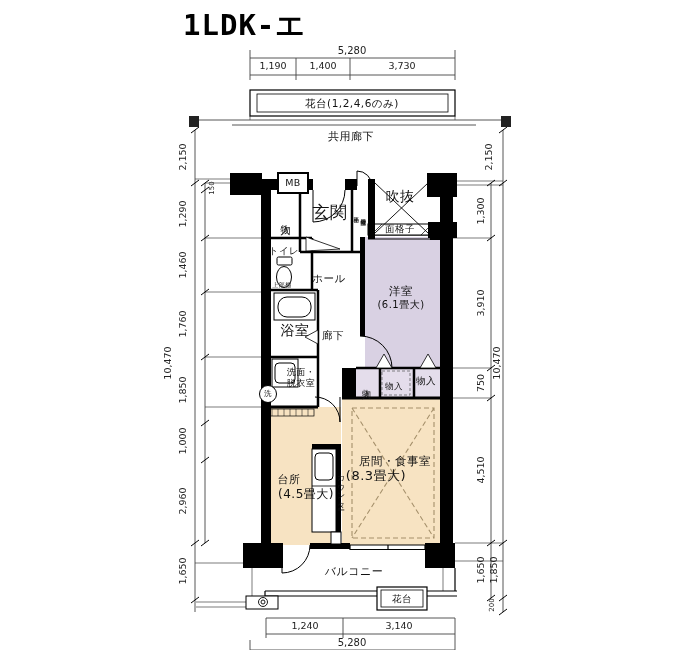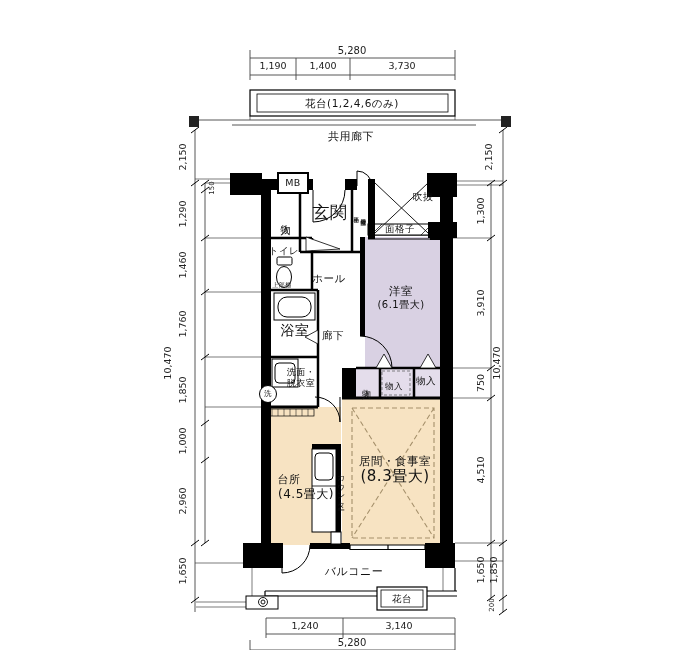--- a/index.html
+++ b/index.html
@@ -136,44 +136,45 @@
   <g fill="#fff" stroke="#000">
     <rect x="250" y="90" width="205" height="26" stroke-width="1.2"></rect>
     <rect x="257" y="94" width="191" height="18" stroke-width="0.8"></rect>
   </g>
   <g fill="#fff" stroke="#000">
     <rect x="377" y="587" width="50" height="23" stroke-width="1.2"></rect>
     <rect x="381" y="590" width="42" height="17" stroke-width="0.8"></rect>
   </g>
 </svg>
 
+<div class="title">1LDK-エ</div>
 
 <div class="lbl" style="left:351px;top:137px;font-size:11px">共用廊下</div>
 <div class="lbl" style="left:293px;top:183px;font-size:9.5px">MB</div>
 <div class="lbl vert" style="left:285px;top:217px;font-size:10px">物入</div>
 <div class="lbl" style="left:330px;top:213px;font-size:17px">玄関</div>
-<div class="lbl" style="left:423px;top:197px;font-size:10px">吹抜</div>
+<div class="lbl" style="left:400px;top:197px;font-size:14px">吹抜</div>
 <div class="lbl vert" style="left:363px;top:215px;font-size:5.5px">室外機置場</div>
 <div class="lbl vert" style="left:356px;top:213px;font-size:5.5px">面格子</div>
 <div class="lbl" style="left:400px;top:229px;font-size:9.5px">面格子</div>
 <div class="lbl" style="left:284px;top:251px;font-size:9.5px">トイレ</div>
 <div class="lbl" style="left:282px;top:285px;font-size:6px">上部棚</div>
 <div class="lbl" style="left:329px;top:279px;font-size:10.5px">ホール</div>
 <div class="lbl" style="left:295px;top:331px;font-size:14px">浴室</div>
 <div class="lbl" style="left:333px;top:336px;font-size:10.5px">廊下</div>
 <div class="lbl" style="left:301px;top:378px;font-size:9px">洗面・
 脱衣室</div>
 <div class="lbl" style="left:268px;top:394px;font-size:7.5px">洗</div>
 <div class="lbl" style="left:401px;top:291px;font-size:11.5px">洋室</div>
 <div class="lbl" style="left:401px;top:305px;font-size:10px">(6.1畳大)</div>
 <div class="lbl vert" style="left:366px;top:382px;font-size:9px">物入</div>
 <div class="lbl" style="left:394px;top:386px;font-size:8.5px">物入</div>
 <div class="lbl" style="left:426px;top:381px;font-size:9.5px">物入</div>
 <div class="lbl" style="left:395px;top:461px;font-size:11.5px">居間・食事室</div>
-<div class="lbl" style="left:395px;top:476px;font-size:15px">(8.3畳大)</div>
+<div class="lbl" style="left:376px;top:476px;font-size:13px">(8.3畳大)</div>
 <div class="lbl" style="left:289px;top:480px;font-size:11px">台所</div>
 <div class="lbl" style="left:306px;top:494px;font-size:12px">(4.5畳大)</div>
 <div class="lbl vert" style="left:340px;top:487px;font-size:8px">カウンター</div>
 <div class="lbl" style="left:354px;top:572px;font-size:11px">バルコニー</div>
 <div class="lbl" style="left:402px;top:599px;font-size:9.5px">花台</div>
 <div class="lbl" style="left:352px;top:104px;font-size:10.5px">花台(1,2,4,6のみ)</div>
 
 <div class="lbl dim" style="left:352px;top:51px;font-size:10px">5,280</div>
 <div class="lbl dim" style="left:273px;top:66px;font-size:9.5px">1,190</div>
 <div class="lbl dim" style="left:323px;top:66px;font-size:9.5px">1,400</div>

